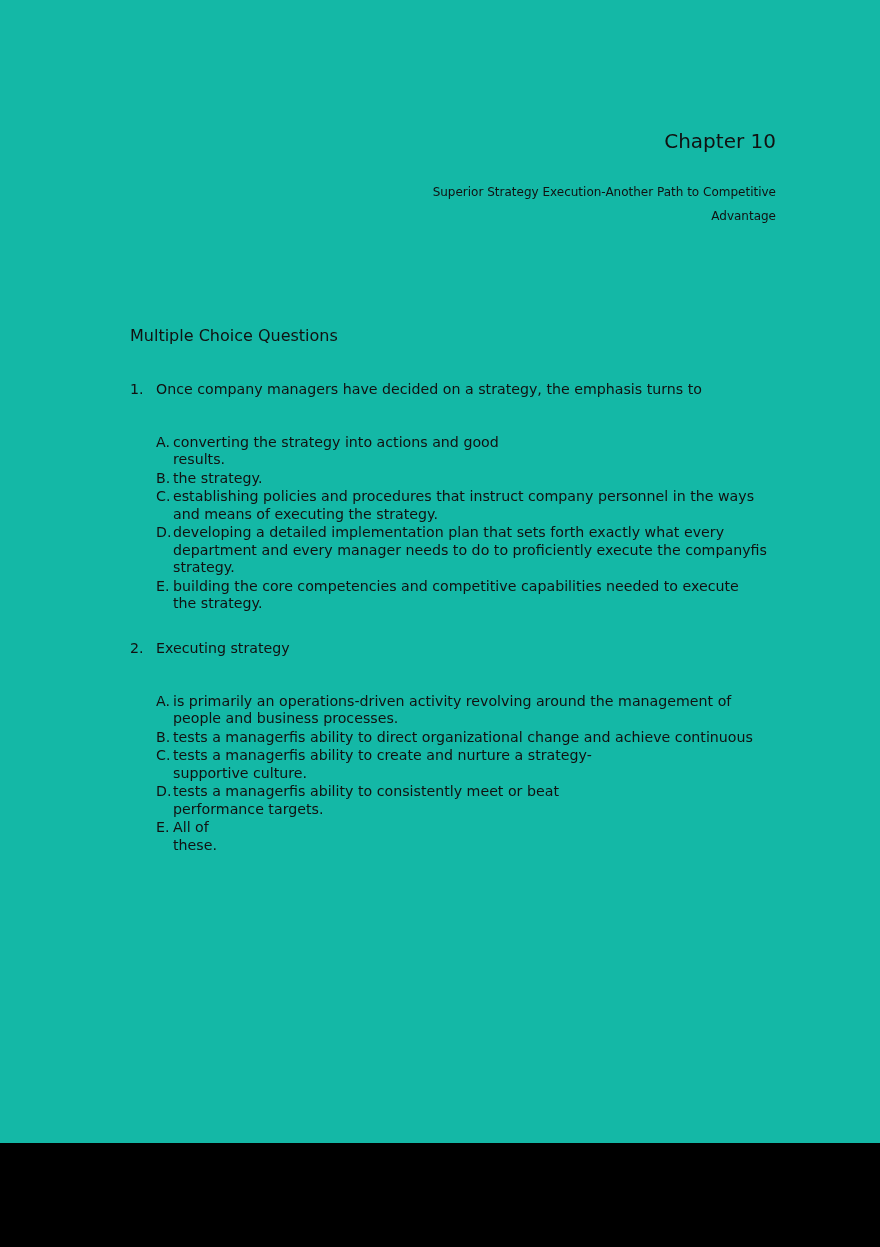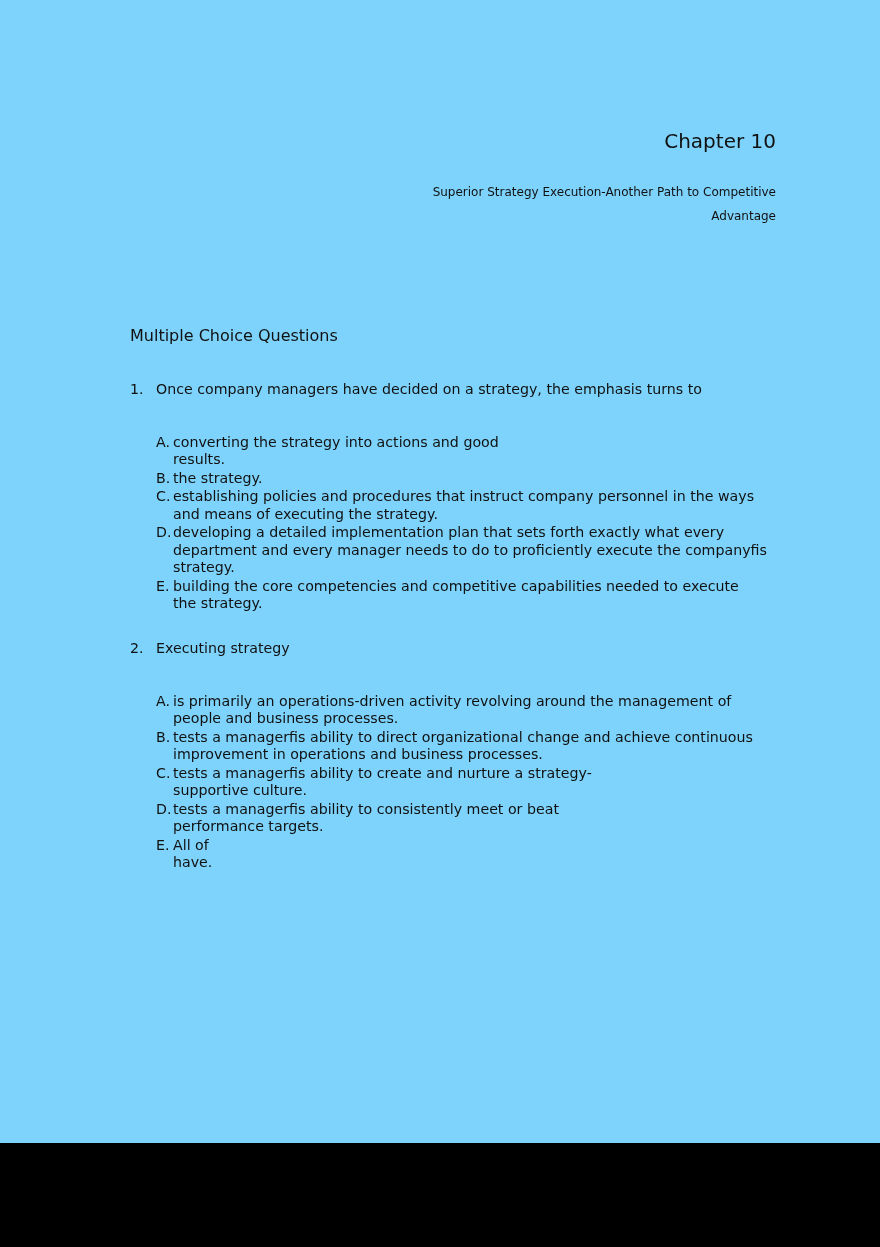--- a/index.html
+++ b/index.html
@@ -1,20 +1,20 @@
 <!DOCTYPE html>
 <html><head>
   <meta charset="utf-8">
   <style>
     html, body { margin: 0; padding: 0; }
     body {
       width: 880px; height: 1247px; background: #ffffff; position: relative; overflow: hidden;
       font-family: "DejaVu Sans", sans-serif; color: #111;
     }
-    .page { position: absolute; left: 0; top: 0; width: 880px; height: 1143px; background: #7dd3fc; }
+    .page { position: absolute; left: 0; top: 0; width: 880px; height: 1143px; background: #14b8a6; }
     .footer-bar { position: absolute; left: 0; top: 1143px; width: 880px; height: 104px; background: #000; }
     .chapter { position: absolute; right: 104px; top: 129px; font-size: 20px; text-align: right; }
     .title { position: absolute; right: 104px; top: 180px; width: 620px; font-size: 12px; line-height: 24px; text-align: right; }
     .section { position: absolute; left: 130px; top: 326px; font-size: 16px; font-weight: normal; }
     .q { position: absolute; left: 130px; font-size: 14.2px; }
     .q .num { position: absolute; left: 0; top: 0; }
     .q .stem { position: absolute; left: 26px; top: 0; white-space: nowrap; text-align: right; }
     .opts { position: absolute; left: 156px; font-size: 14.2px; line-height: 17.3px; }
     .opt { position: relative; padding-left: 17px; margin-bottom: 1.3px; }
     .opt .letter { position: absolute; left: 0; top: 0; }
@@ -69,33 +69,32 @@
   </div>
   <div class="opts" style="top:693px;">
     <div class="opt">
       <span class="letter">A.</span>
       <span class="line">is primarily an operations-driven activity revolving around the management of</span>
       <span class="line">people and business processes.</span>
     </div>
     <div class="opt">
       <span class="letter">B.</span>
       <span class="line">tests a managerfis ability to direct organizational change and achieve continuous</span>
-      <span class="line">improvement in operations and business processes.</span>
     </div>
     <div class="opt">
       <span class="letter">C.</span>
       <span class="line">tests a managerfis ability to create and nurture a strategy-</span>
       <span class="line">supportive culture.</span>
     </div>
     <div class="opt">
       <span class="letter">D.</span>
       <span class="line">tests a managerfis ability to consistently meet or beat</span>
       <span class="line">performance targets.</span>
     </div>
     <div class="opt">
       <span class="letter">E.</span>
       <span class="line">All of</span>
-      <span class="line">have.</span>
+      <span class="line">these.</span>
     </div>
   </div>
 </div>
 
 <div class="footer-bar"></div>
 
 </body></html>

